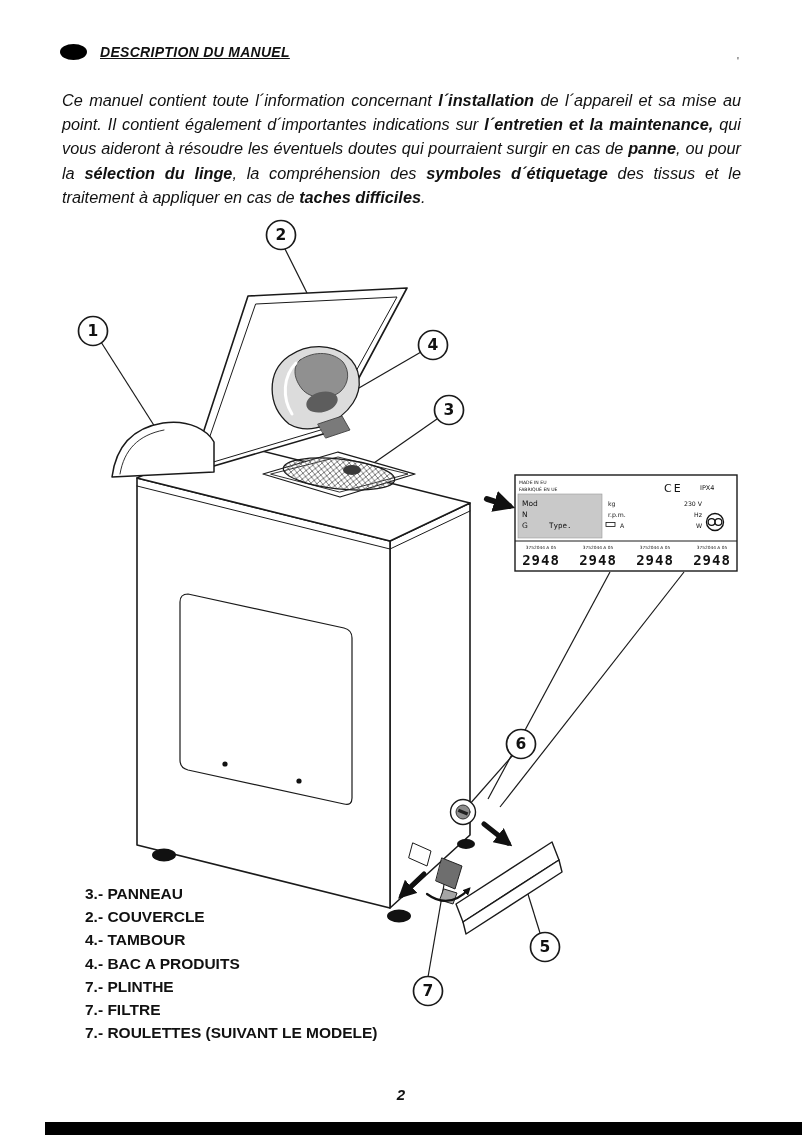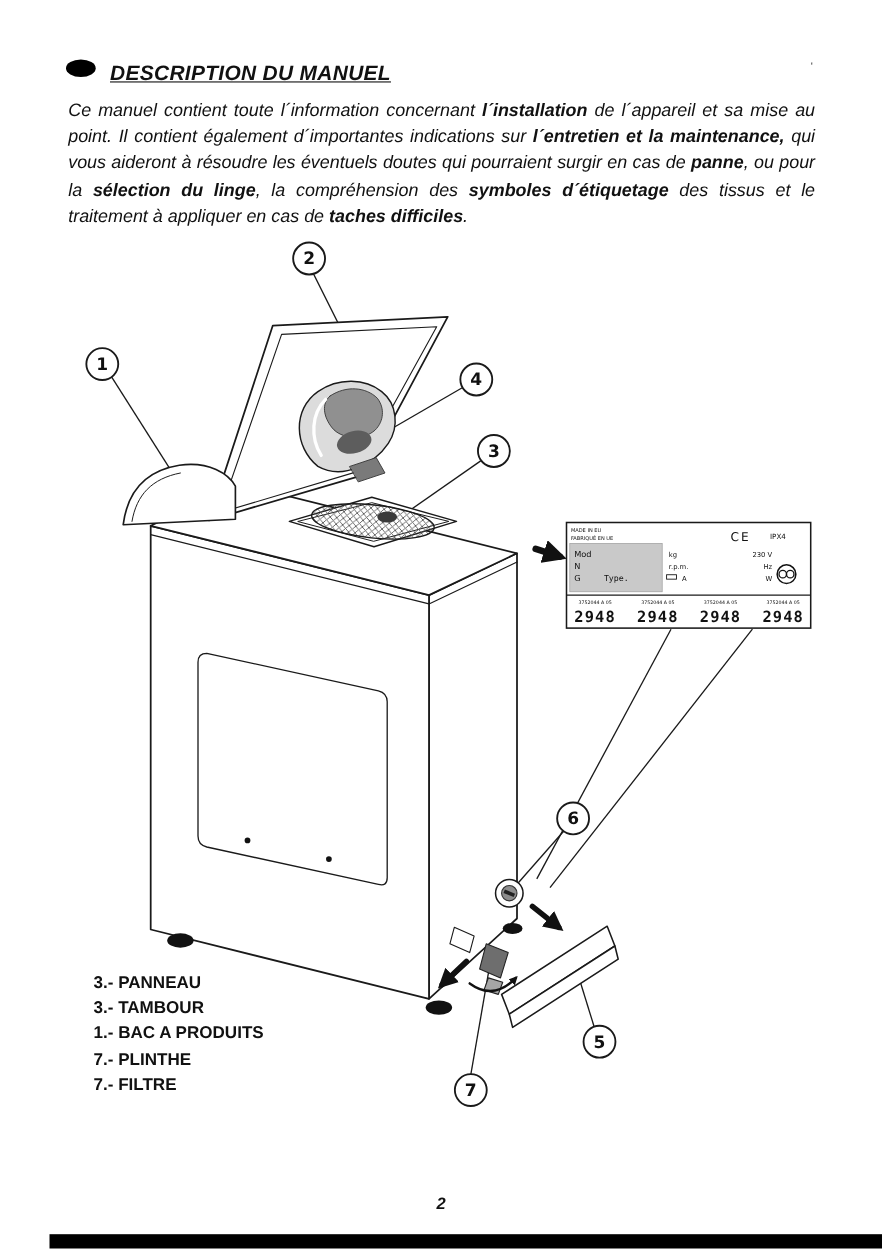--- a/index.html
+++ b/index.html
@@ -4,22 +4,22 @@
 <style>
   html,body { margin:0; padding:0; background:#fff; }
   .page {
     position:relative; width:802px; height:1136px; background:#ffffff;
     font-family:"Liberation Sans", sans-serif; color:#111; overflow:hidden;
   }
   .diagram { position:absolute; left:0; top:0; z-index:1; }
   .title-row { position:absolute; left:60px; top:44px; z-index:2; display:flex; align-items:center; gap:13px; }
   .bullet { width:27px; height:16px; background:#000; border-radius:50%; flex:0 0 auto; }
   .title {
-    font-size:19px; font-weight:bold; font-style:italic;
-    text-decoration:underline; letter-spacing:.3px; white-space:nowrap;margin-top:13px;
+    font-size:14px; font-weight:bold; font-style:italic;
+    text-decoration:underline; letter-spacing:.3px; white-space:nowrap;
   }
   .tick { position:absolute; left:737px; top:56px; font-size:10px; color:#333; z-index:2; }
   .intro {
     position:absolute; left:62px; top:88px; width:679px; z-index:2;
     font-size:16.3px; line-height:24.2px; font-style:italic; text-align:justify;
   }
   .intro .b { font-weight:bold; }
   .parts { position:absolute; left:85px; top:882px; z-index:2; font-size:15.5px; font-weight:bold; line-height:23.2px; }
   .pagenum { position:absolute; left:0; top:1086px; width:100%; z-index:2; text-align:center; font-size:15px; font-weight:bold; font-style:italic; }
   .footer-bar { position:absolute; left:45px; top:1122px; width:757px; height:13px; background:#000; z-index:2; }
@@ -188,22 +188,24 @@
   <div class="title-row">
     <div class="bullet"></div>
     <div class="title">DESCRIPTION DU MANUEL</div>
   </div>
   <div class="tick">'</div>
 
   <div class="intro"><span>Ce manuel contient toute l´information concernant </span><span class="b">l´installation</span><span> de l´appareil et sa mise au point. Il contient également d´importantes indications sur </span><span class="b">l´entretien et la maintenance,</span><span> qui vous aideront à résoudre les éventuels doutes qui pourraient surgir en cas de </span><span class="b">panne</span><span>, ou pour la </span><span class="b">sélection du linge</span><span>, la compréhension des </span><span class="b">symboles d´étiquetage</span><span> des tissus et le traitement à appliquer en cas de </span><span class="b">taches difficiles</span><span>.</span></div>
 
   <div class="parts">
     <div class="part">3.- PANNEAU</div>
-    <div class="part">3.- TAMBOUR</div>
-    <div class="part">1.- BAC A PRODUITS</div>
+    <div class="part">2.- COUVERCLE</div>
+    <div class="part">4.- TAMBOUR</div>
+    <div class="part">4.- BAC A PRODUITS</div>
     <div class="part">7.- PLINTHE</div>
     <div class="part">7.- FILTRE</div>
+    <div class="part">7.- ROULETTES (SUIVANT LE MODELE)</div>
   </div>
 
   <div class="pagenum">2</div>
   <div class="footer-bar"></div>
 
 </div>
 
 </body></html>

